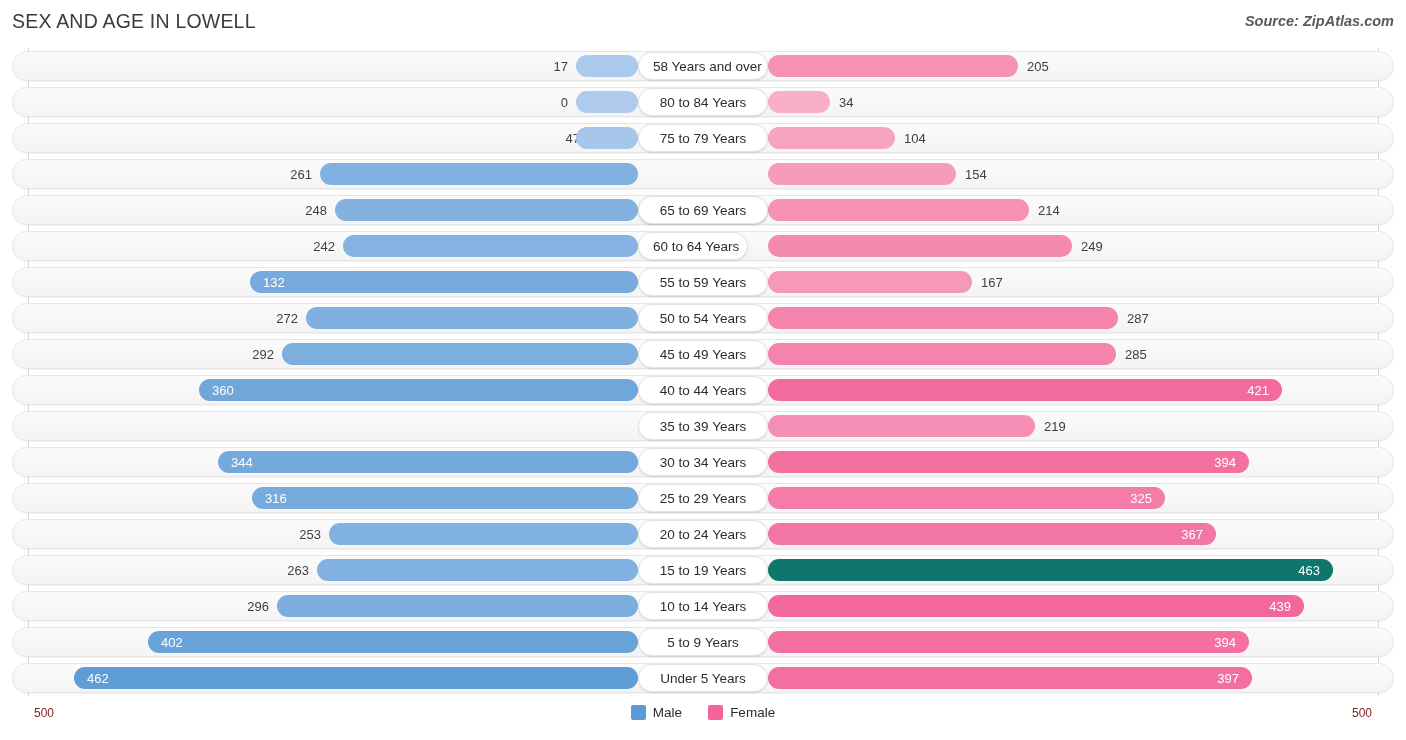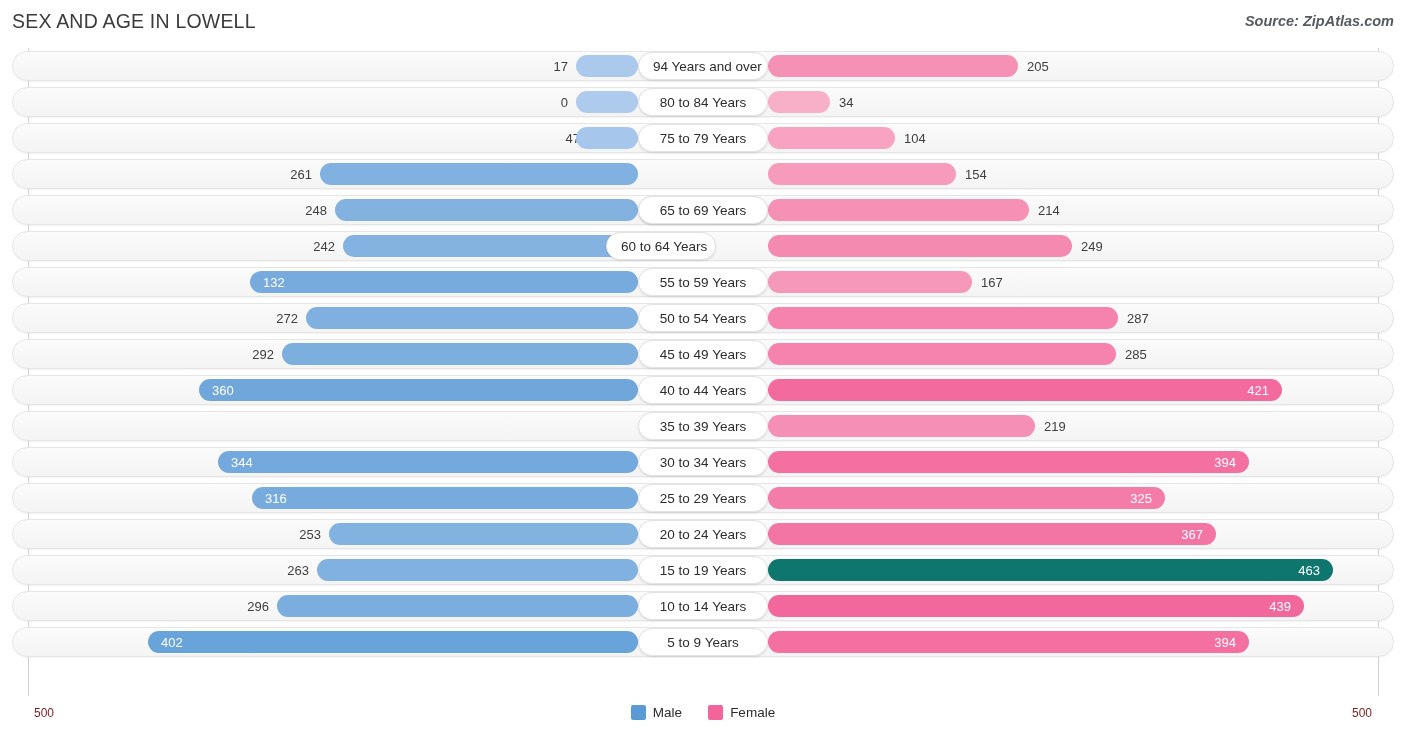--- a/index.html
+++ b/index.html
@@ -166,21 +166,21 @@
   <div class="plot">
     <div class="axis-line axis-left"></div>
     <div class="axis-line axis-right"></div>
     <div class="rows" id="rows">
         <div class="row">
           <div class="track"></div>
           <div class="val-out val-out-left" style="left: 514px; width: 54px;">17</div>
           <div class="bar bar-male" style="left: 576px; width: 62px; background: rgb(171, 201, 236);"></div>
           <div class="val-out val-out-right" style="left: 1027px; width: 60px;">205</div>
           <div class="bar bar-female" style="left: 768px; width: 250px; background: rgb(246, 145, 182);"></div>
-          <div class="age-pill" style="left: 638px; width: 130px;">94 Years and over</div>
+          <div class="age-pill" style="left: 638px; width: 130px;">58 Years and over</div>
         </div>
         <div class="row">
           <div class="track"></div>
           <div class="val-out val-out-left" style="left: 514px; width: 54px;">0</div>
           <div class="bar bar-male" style="left: 576px; width: 62px; background: rgb(174, 203, 237);"></div>
           <div class="val-out val-out-right" style="left: 839px; width: 60px;">34</div>
           <div class="bar bar-female" style="left: 768px; width: 62px; background: rgb(248, 176, 201);"></div>
           <div class="age-pill" style="left: 638px; width: 130px;">80 to 84 Years</div>
         </div>
         <div class="row">
@@ -206,21 +206,21 @@
           <div class="val-out val-out-right" style="left: 1038px; width: 60px;">214</div>
           <div class="bar bar-female" style="left: 768px; width: 261px; background: rgb(246, 144, 181);"></div>
           <div class="age-pill" style="left: 638px; width: 130px;">65 to 69 Years</div>
         </div>
         <div class="row">
           <div class="track"></div>
           <div class="val-out val-out-left" style="left: 281px; width: 54px;">242</div>
           <div class="bar bar-male" style="left: 343px; width: 295px; background: rgb(132, 179, 225);"></div>
           <div class="val-out val-out-right" style="left: 1081px; width: 60px;">249</div>
           <div class="bar bar-female" style="left: 768px; width: 304px; background: rgb(245, 138, 177);"></div>
-          <div class="age-pill" style="left: 606px; width: 110px;">60 to 64 Years</div>
+          <div class="age-pill" style="left: 638px; width: 110px;">60 to 64 Years</div>
         </div>
         <div class="row">
           <div class="track"></div>
           <div class="bar bar-male" style="left: 250px; width: 388px; background: rgb(119, 171, 221);">
             <span class="val-in">132</span>
           </div>
           <div class="val-out val-out-right" style="left: 981px; width: 60px;">167</div>
           <div class="bar bar-female" style="left: 768px; width: 204px; background: rgb(246, 152, 186);"></div>
           <div class="age-pill" style="left: 638px; width: 130px;">55 to 59 Years</div>
         </div>
@@ -305,20 +305,30 @@
         </div>
         <div class="row">
           <div class="track"></div>
           <div class="bar bar-male" style="left: 148px; width: 490px; background: rgb(104, 163, 217);">
             <span class="val-in">402</span>
           </div>
           <div class="bar bar-female" style="left: 768px; width: 481px; background: rgb(243, 112, 161);">
             <span class="val-in">394</span>
           </div>
           <div class="age-pill" style="left: 638px; width: 130px;">5 to 9 Years</div>
+        </div>
+        <div class="row">
+          <div class="track"></div>
+          <div class="bar bar-male" style="left: 74px; width: 564px; background: rgb(94, 157, 214);">
+            <span class="val-in">462</span>
+          </div>
+          <div class="bar bar-female" style="left: 768px; width: 484px; background: rgb(243, 111, 161);">
+            <span class="val-in">397</span>
+          </div>
+          <div class="age-pill" style="left: 638px; width: 130px;">Under 5 Years</div>
         </div>
       </div>
   </div>
 
   <div class="footer">
     <div class="axis-val axis-val-left">500</div>
     <div class="axis-val axis-val-right">500</div>
     <div class="legend" id="legend">
         <div class="legend-item">
           <span class="swatch" style="background: rgb(91, 155, 213);"></span>

